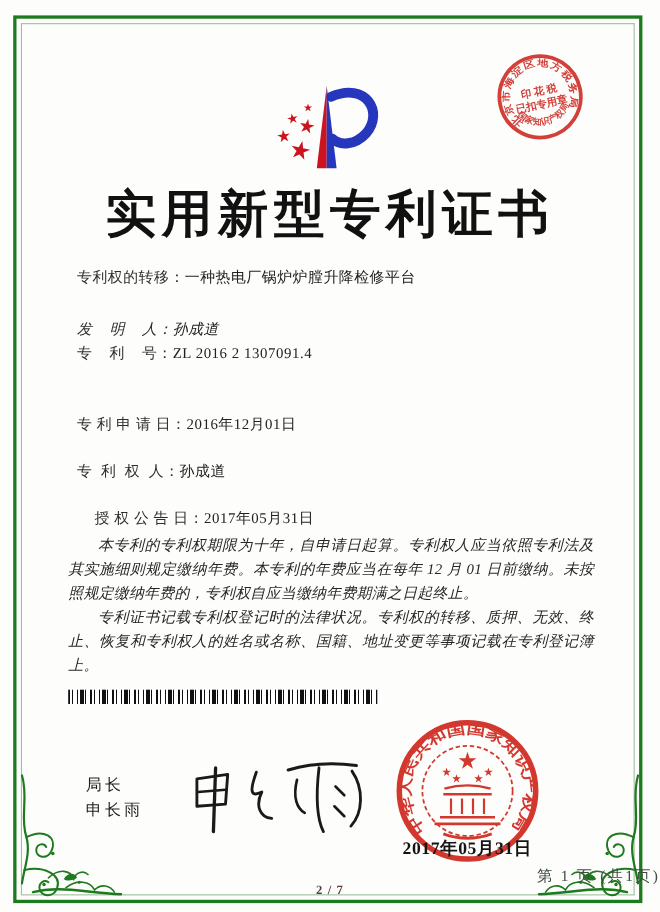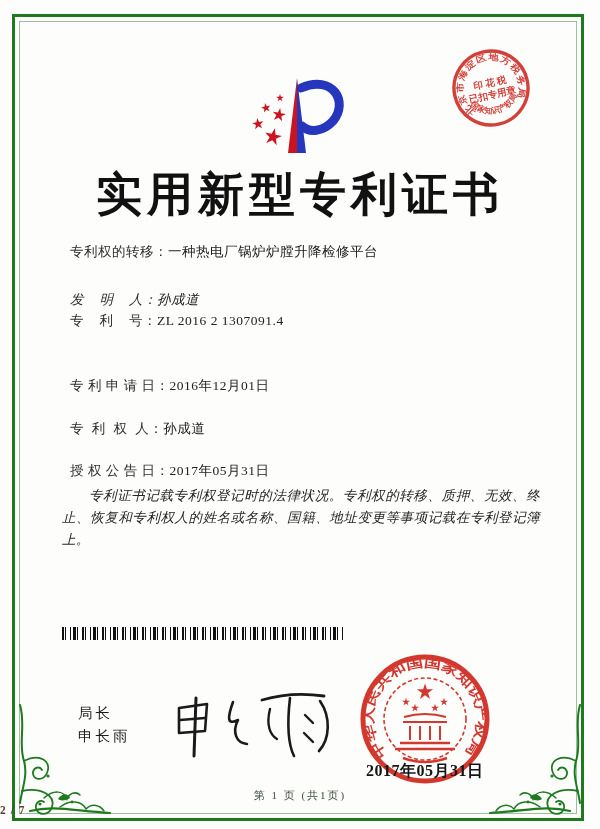--- a/index.html
+++ b/index.html
@@ -21,21 +21,21 @@
   .cert-no{position:absolute; left:68px; top:78px; font-size:12.5px;
     letter-spacing:1px; color:#3a3a3a; white-space:pre;}
   .logo{position:absolute; left:235px; top:72px;}
   .duty-stamp{position:absolute; left:440px; top:38px; opacity:.9;}
   .title{position:absolute; left:0; top:164px; width:100%; text-align:center;
     font-size:46px; font-weight:700; letter-spacing:5px; color:#111; white-space:pre;}
   
   .field{position:absolute; left:70px; font-size:13.5px; letter-spacing:.5px;
     color:#2e2e2e; white-space:pre;}
   .f0{top:243px;} .f1{top:291px;font-style:italic;} .f2{top:312px;}
-  .f3{top:377px;} .f4{top:420px;} .f5{top:462px;}
+  .f3{top:377px;} .f4{top:420px;} .f5{top:462px;margin-left:16px;}
   .field .val{color:#222;}
   
   .body-text{position:absolute; left:62px; top:485px; width:478px;}
   .body-text p{margin:0; font-size:13.5px; line-height:21.8px; text-indent:2em;
     text-align:justify; font-style:italic; color:#262626; letter-spacing:.3px;}
   
   .barcode{position:absolute; left:62px; top:627px; width:281px; height:13px;
     background:repeating-linear-gradient(90deg,
       #111 0,#111 2px,#fff 2px,#fff 3px,
       #111 3px,#111 4px,#fff 4px,#fff 8px,
@@ -44,23 +44,23 @@
       #111 15px,#111 16px,#fff 16px,#fff 20px);}
   
   .director-title{position:absolute; left:78px; top:704px; font-size:14.5px;
     letter-spacing:3px; color:#1c1c1c;}
   .director-name{position:absolute; left:78px; top:727px; font-size:14.5px;
     letter-spacing:3px; color:#1c1c1c;}
   .signature{position:absolute; left:170px; top:688px;}
   .office-seal{position:absolute; left:358px; top:652px; opacity:.93;}
   .issue-date{position:absolute; left:366px; top:761px; font-size:16px;
     font-weight:600; color:#141414; letter-spacing:.5px;}
-  .page-info{position:absolute; left:0; top:788px; width:100%; text-align:center;
-    font-size:11px; color:#3d4a3d; letter-spacing:2px;}
-  .page-indicator{position:absolute; left:0; top:804px; width:100%; 
+  .page-info{position:absolute; left:0; top:788px; width:100%; text-align:right;
+    font-size:14px; color:#3d4a3d; letter-spacing:2px;}
+  .page-indicator{position:absolute; left:0; top:804px; width:100%; text-align:center;
     font-size:11.5px; font-weight:700; color:#5a4038; letter-spacing:1px;}
 </style>
 </head>
 <body>
 
 <div class="page">
 
   <div class="border-outer"></div>
   <div class="border-inner"></div>
 
@@ -131,20 +131,21 @@
   <div class="title">实用新型专利证书</div>
 
   <div class="field f0"><span>专利权的转移：</span><span class="val">一种热电厂锅炉炉膛升降检修平台</span></div>
   <div class="field f1"><span>发    明    人：</span><span class="val">孙成道</span></div>
   <div class="field f2"><span>专    利    号：</span><span class="val">ZL 2016 2 1307091.4</span></div>
   <div class="field f3"><span>专 利 申 请 日：</span><span class="val">2016年12月01日</span></div>
   <div class="field f4"><span>专  利  权  人：</span><span class="val">孙成道</span></div>
   <div class="field f5"><span>授 权 公 告 日：</span><span class="val">2017年05月31日</span></div>
 
   <div class="body-text">
+    <p>本专利的专利权期限为十年，自申请日起算。专利权人应当依照专利法及其实施细则规定缴纳年费。本专利的年费应当在每年 12 月 01 日前缴纳。未按照规定缴纳年费的，专利权自应当缴纳年费期满之日起终止。</p>
     <p>专利证书记载专利权登记时的法律状况。专利权的转移、质押、无效、终止、恢复和专利权人的姓名或名称、国籍、地址变更等事项记载在专利登记簿上。</p>
   </div>
 
   <div class="barcode"></div>
 
   <div class="director-title">局长</div>
   <div class="director-name">申长雨</div>
 
   <svg class="signature" width="185" height="75" viewBox="0 0 185 75">
     <g stroke="#1a1a1a" fill="none" stroke-linecap="round" stroke-linejoin="round">

